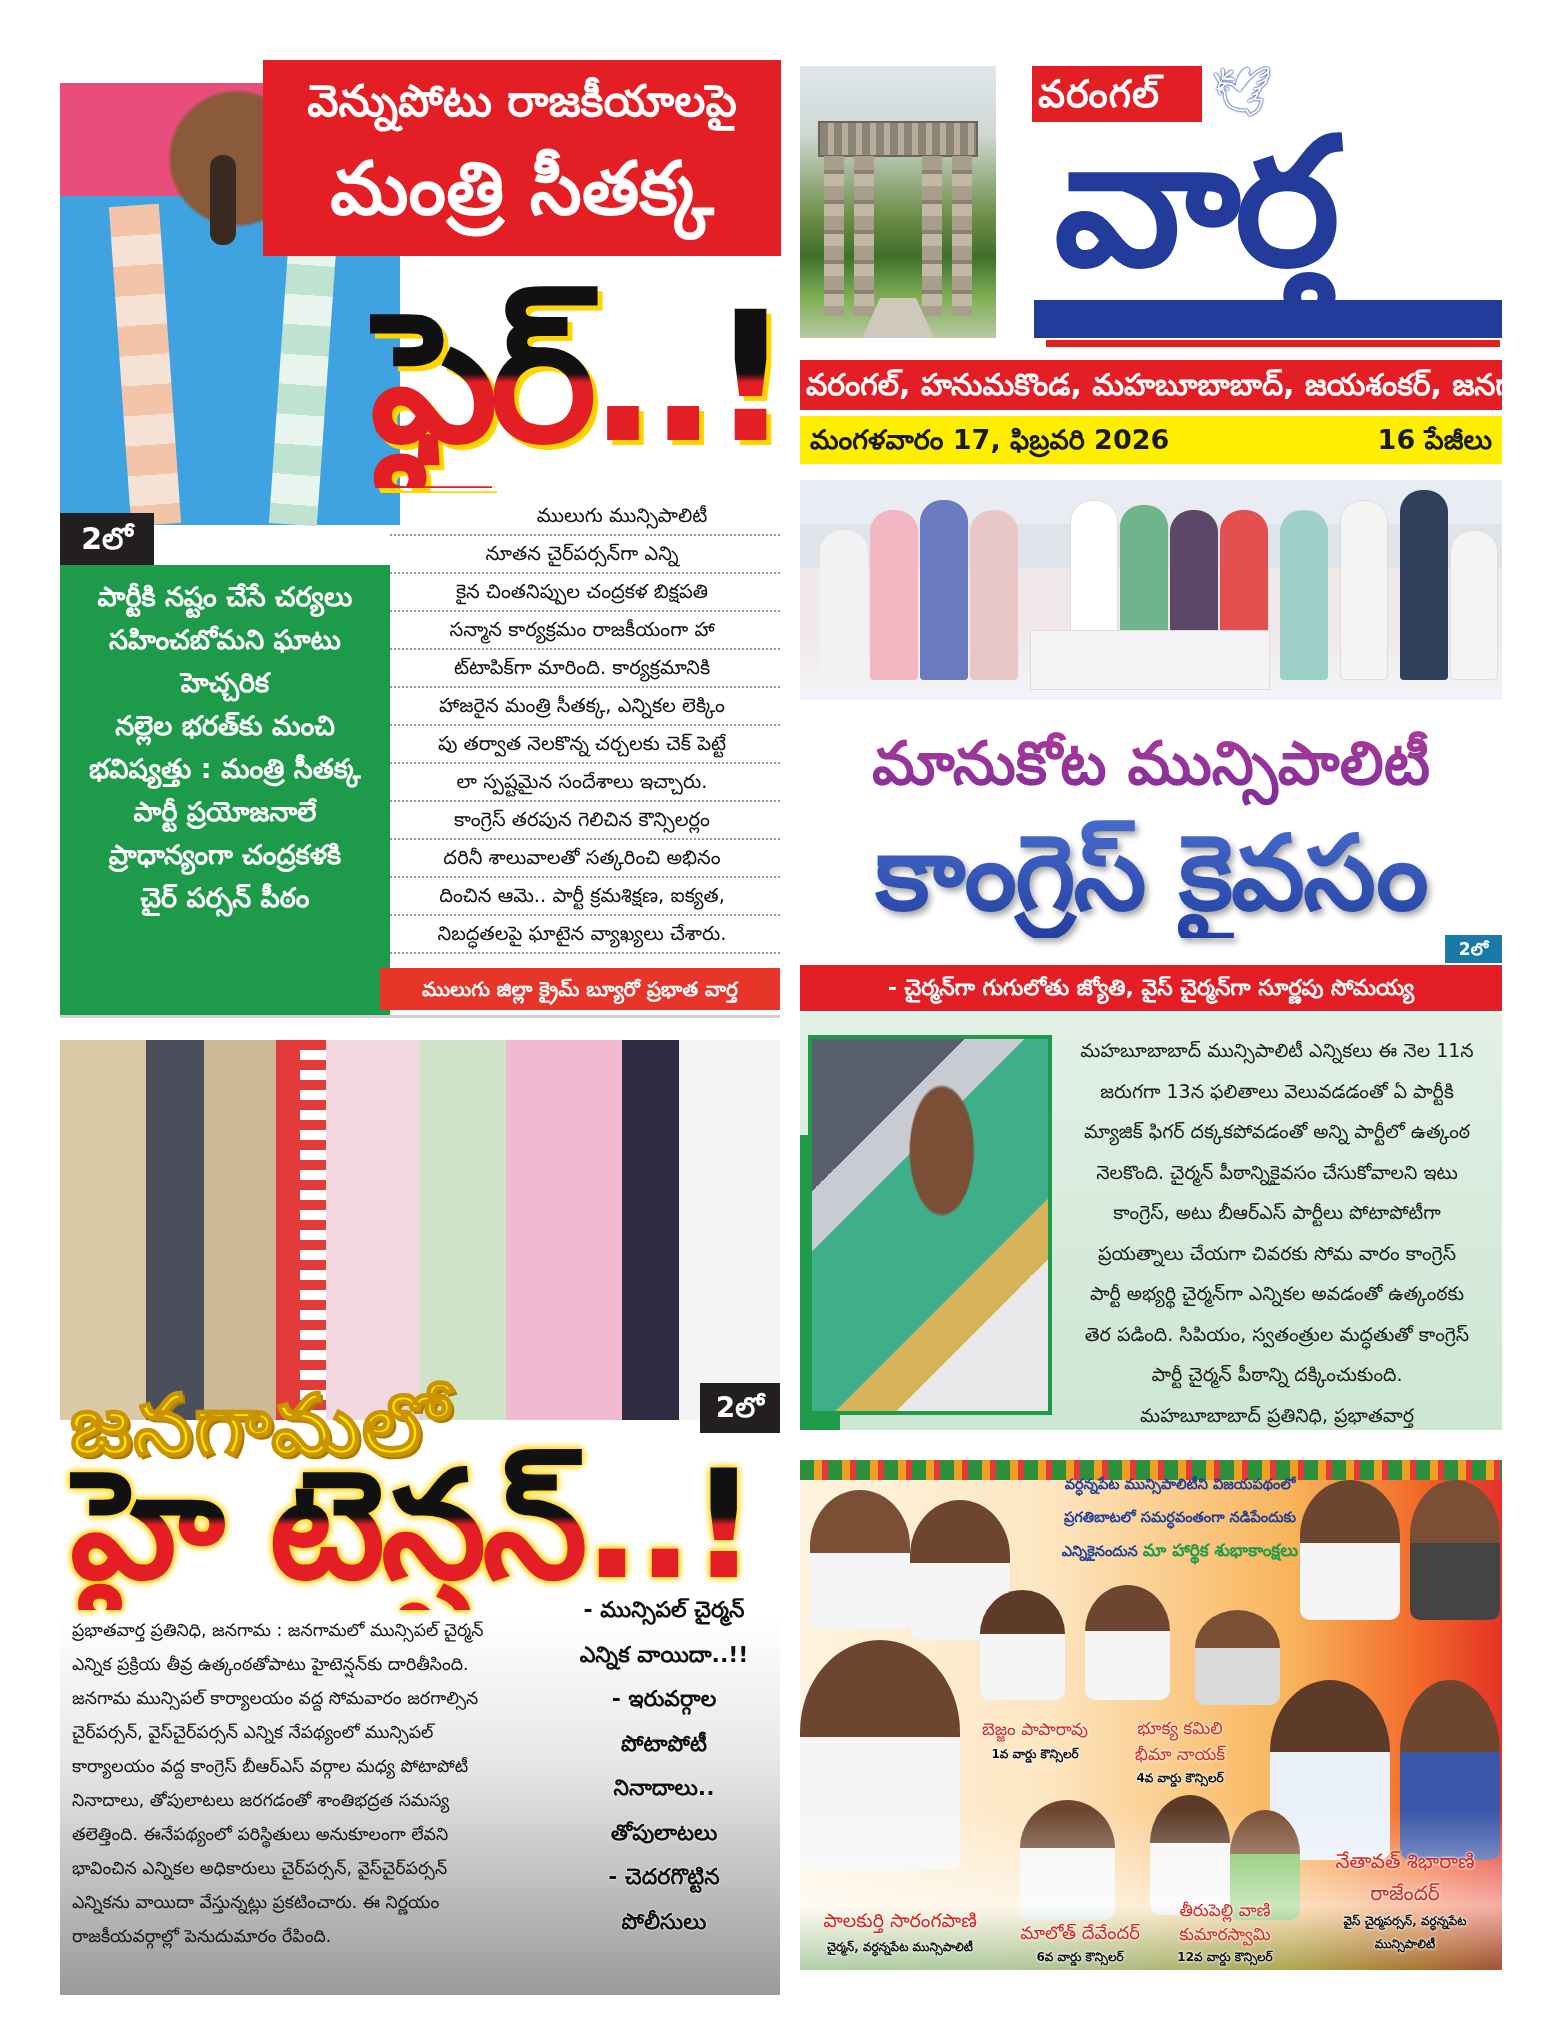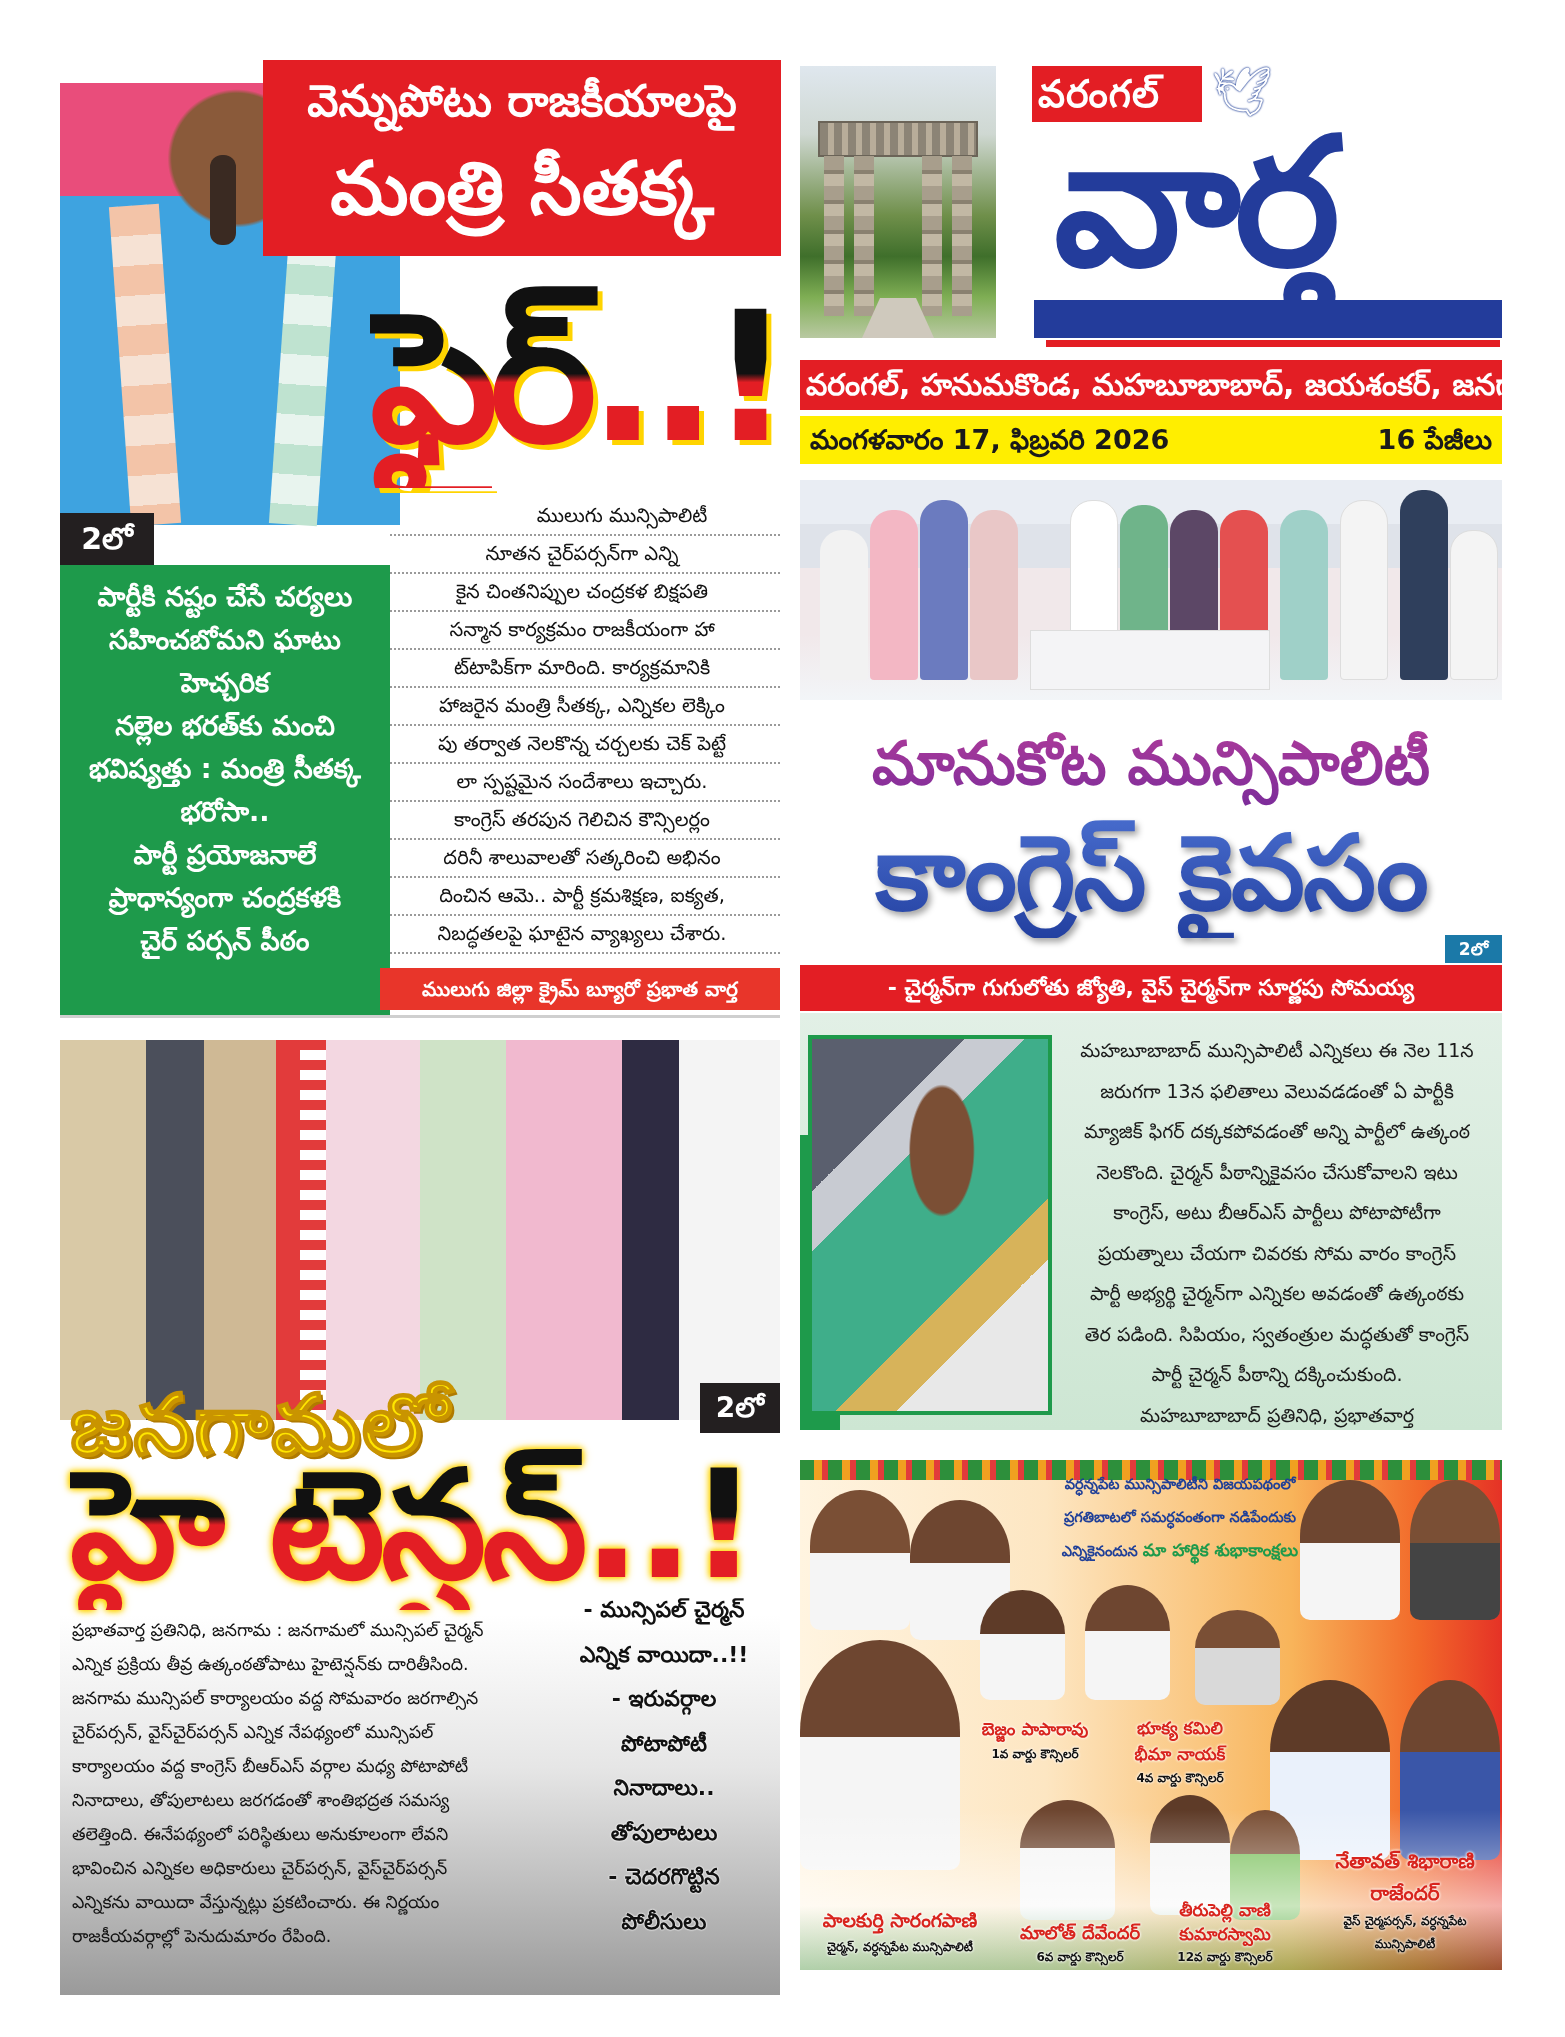--- a/index.html
+++ b/index.html
@@ -102,21 +102,21 @@
   
   .ad { left: 800px; top: 1460px; width: 702px; height: 510px;
     background: linear-gradient(90deg, #fff4e0 0%, #fde6c2 35%, #f8b45a 70%, #f26a2a 88%, #e53226 100%); overflow: hidden; }
   .ad-garland { position:absolute; left:0; top:0; width: 702px; height: 20px; background: repeating-linear-gradient(90deg,#2d8f3b 0 14px,#f0a020 14px 22px,#e23b3b 22px 28px); }
   .ad-bottom-fade { position:absolute; left:0; bottom:0; width:702px; height: 160px; background: linear-gradient(180deg, rgba(255,255,255,0) 0%, rgba(255,255,255,0.6) 60%, rgba(30,140,70,0.35) 100%); }
   .ad-person { position: absolute; border-radius: 50% 50% 10px 10px / 40% 40% 10px 10px; }
   .ad-greet { position:absolute; left: 230px; top: 8px; width: 300px; text-align:center; }
   .ad-greet .ln { font-weight: bold; font-size: 14.5px; line-height: 33px; color:#1f3f98; white-space: nowrap; }
   .ad-greet .green { color: #1e9a4b; font-size: 17px; }
   .ad-name { position:absolute; text-align:center; white-space: nowrap; }
-  .ad-name .nm { font-weight: bold; color: #d8241d; text-shadow: 0 0 3px #fff, 0 0 3px #fff; }
+  .ad-name .nm { font-weight: normal; color: #d8241d; text-shadow: 0 0 3px #fff, 0 0 3px #fff; }
   .ad-name .rl { font-weight: bold; color: #111; text-shadow: 0 0 3px #fff, 0 0 3px #fff; }
 </style>
 </head>
 <body>
 
 <div class="abs mast-photo">
   <div class="gate-top"></div>
   <div class="pillar" style="left:24px"></div>
   <div class="pillar" style="left:54px"></div>
   <div class="pillar" style="left:122px"></div>
@@ -145,21 +145,20 @@
 </div>
 <div class="abs fire-title">ఫైర్..!</div>
 <div class="abs badge-2lo-dark">2లో</div>
 
 <div class="abs green-box">
   <div>పార్టీకి నష్టం చేసే చర్యలు</div>
   <div>సహించబోమని  ఘాటు</div>
   <div>హెచ్చరిక</div>
   <div>నల్లెల భరత్‌కు మంచి</div>
   <div>భవిష్యత్తు : మంత్రి సీతక్క</div>
-  <div>భరోసా..</div>
   <div>పార్టీ ప్రయోజనాలే</div>
   <div>ప్రాధాన్యంగా చంద్రకళకి</div>
   <div>చైర్ పర్సన్  పీఠం</div>
 </div>
 
 <div class="abs col-text">
   <div class="ln center" style="padding-left:80px">ములుగు మున్సిపాలిటీ</div>
   <div class="ln">నూతన చైర్‌పర్సన్‌గా ఎన్ని</div>
   <div class="ln">కైన చింతనిప్పుల చంద్రకళ బిక్షపతి</div>
   <div class="ln">సన్మాన కార్యక్రమం రాజకీయంగా హా</div>

